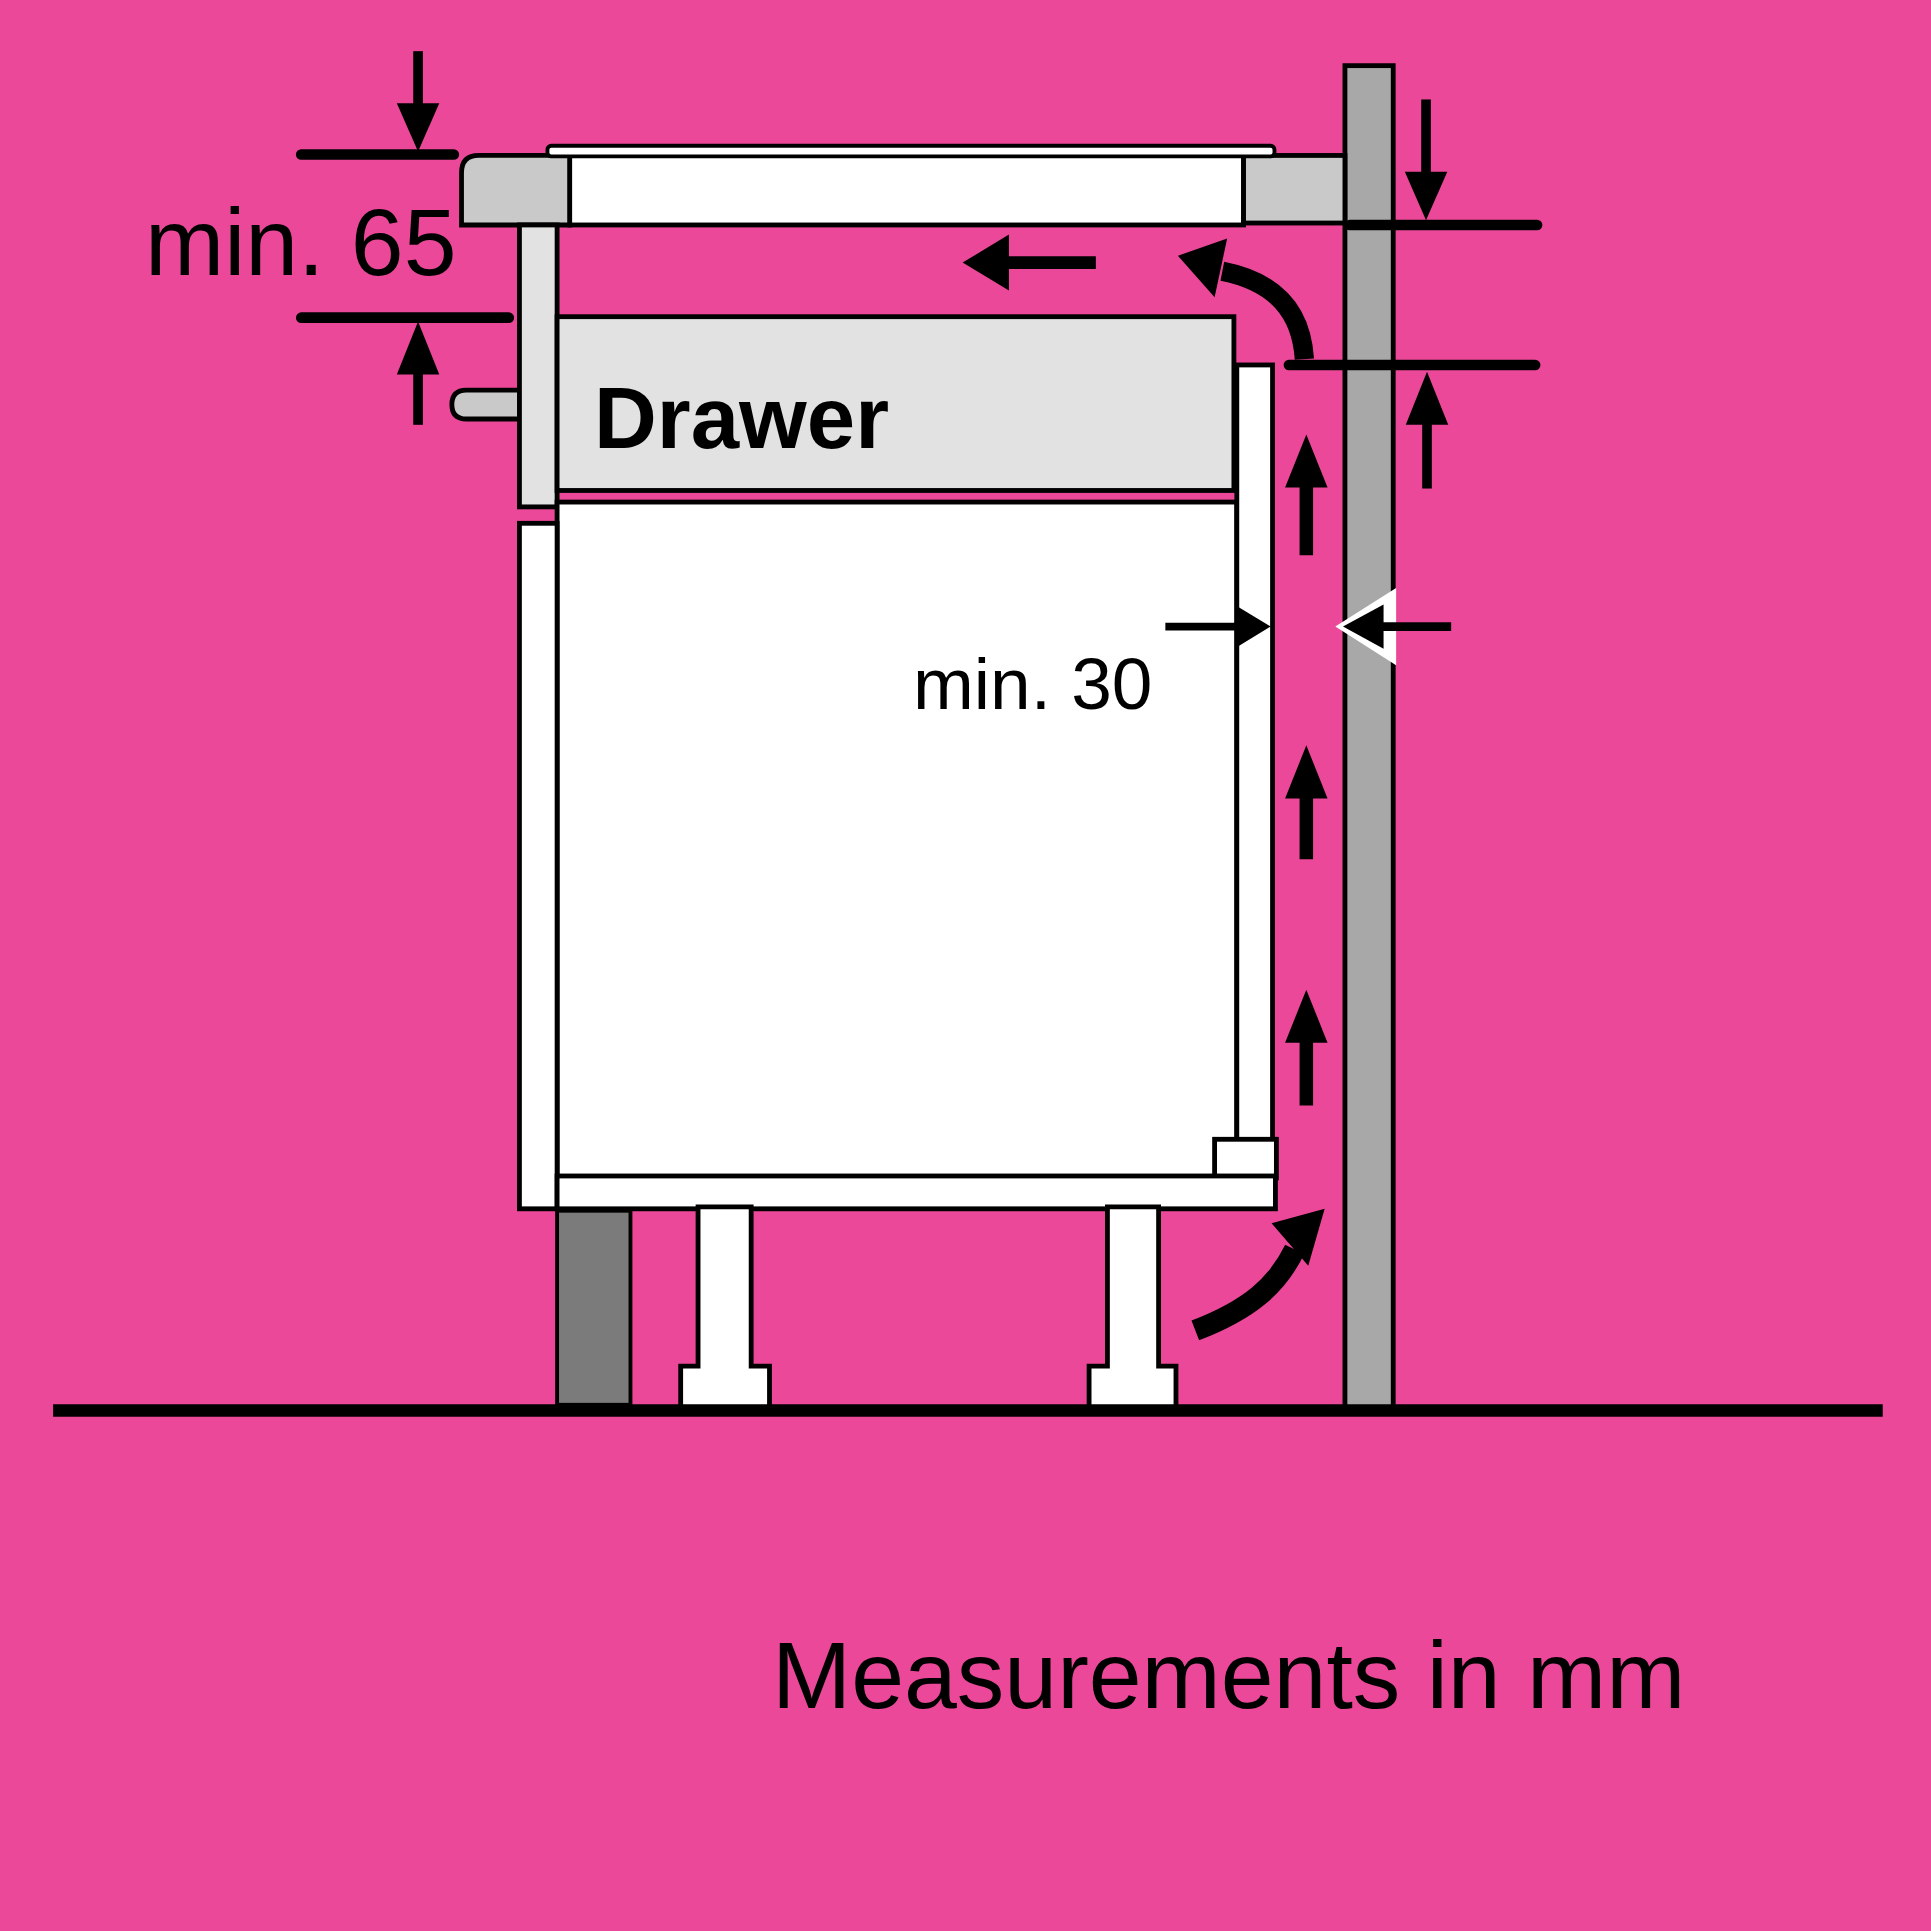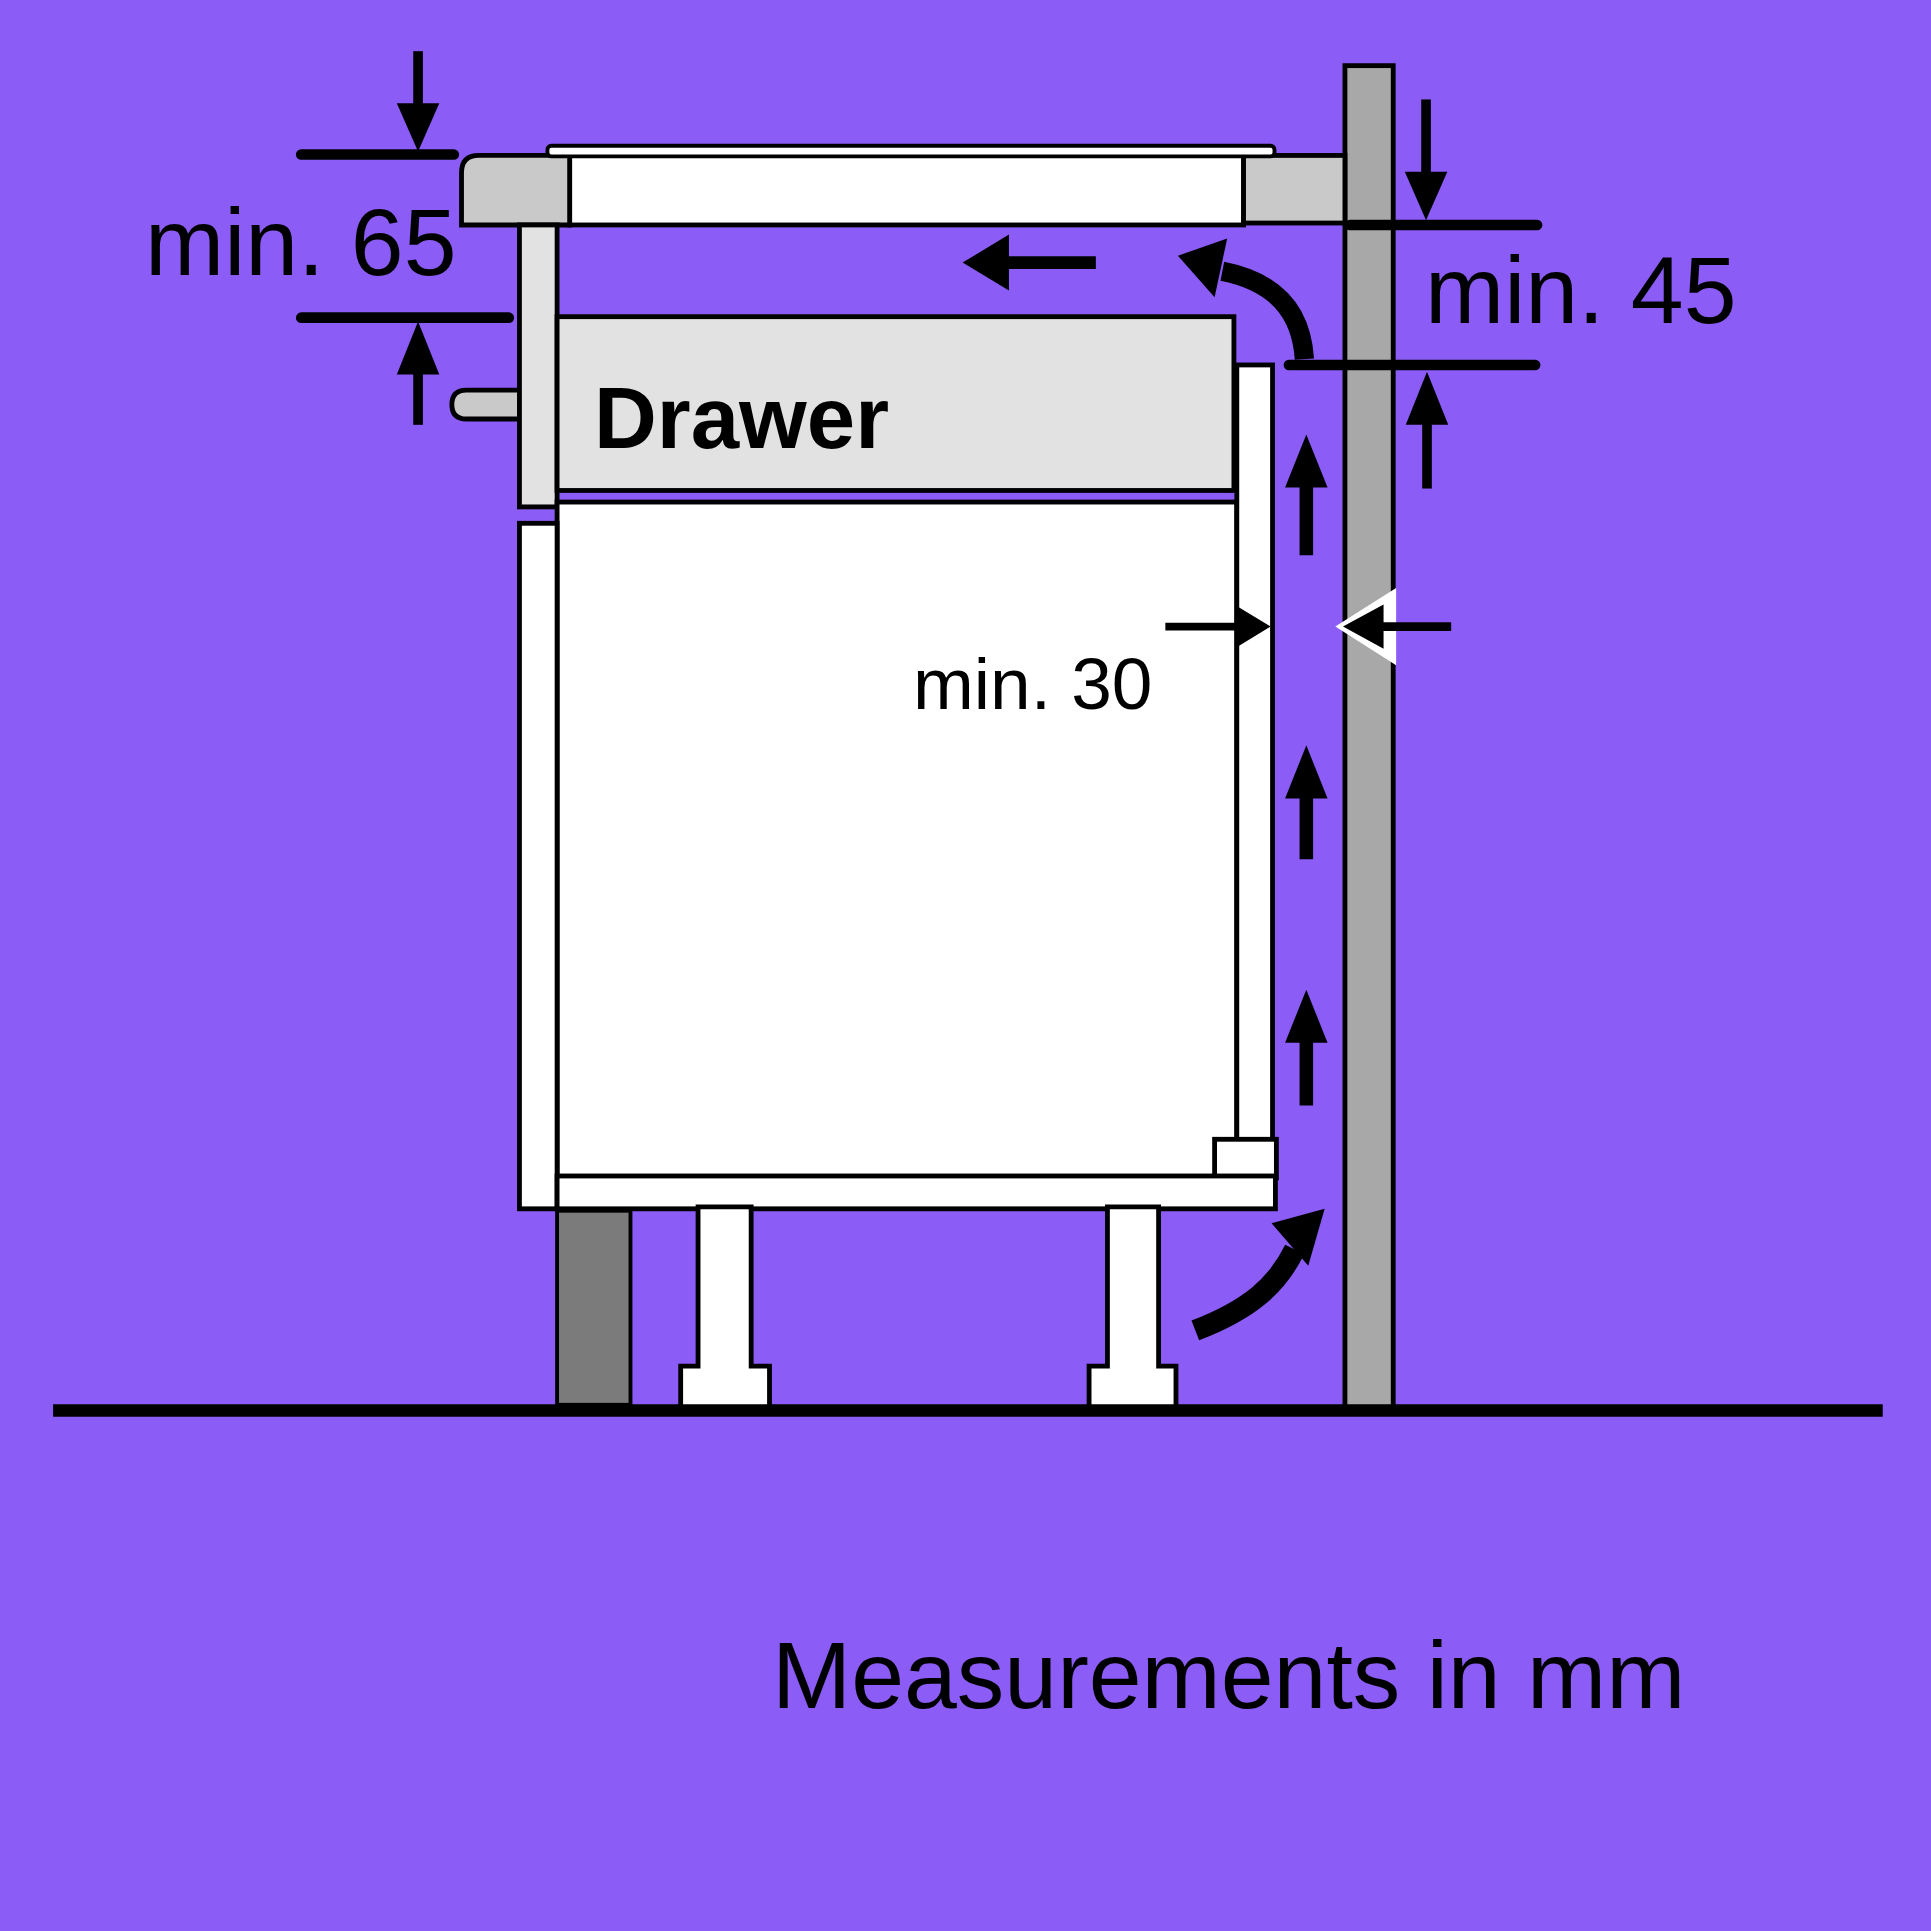--- a/index.html
+++ b/index.html
@@ -1,17 +1,17 @@
 <!DOCTYPE html>
 <html><head>
 <meta charset="utf-8">
 <style>
   html,body{margin:0;padding:0;background:#fff;}
   #stage{
-    position:relative;width:1931px;height:1931px;background:#8b5cf6;overflow:hidden;
+    position:relative;width:1931px;height:1931px;background:#ec4899;overflow:hidden;
     font-family:"Liberation Sans", sans-serif;color:#000;
   }
   #lineart{position:absolute;left:0;top:0;width:1931px;height:1931px;}
   .lbl{position:absolute;white-space:nowrap;color:#000;}
   .lbl-min65{left:145px;top:195px;font-size:95px;line-height:95px;}
   .lbl-min45{left:1425px;top:243px;font-size:95px;line-height:95px;}
   .lbl-min20{left:913px;top:647px;font-size:73px;line-height:73px;}
   .lbl-drawer{left:594px;top:374px;font-size:87px;line-height:87px;font-weight:bold;}
   .lbl-footer{left:772px;top:1628px;width:1112px;font-size:95px;line-height:95px;}
 </style>
@@ -84,19 +84,18 @@
     <polygon points="1353,772 1331,827 1375,827" fill="#000"></polygon>
     <line x1="1353" y1="822" x2="1353" y2="890" stroke="#000" stroke-width="14"></line>
     <polygon points="1353,1025 1331,1080 1375,1080" fill="#000"></polygon>
     <line x1="1353" y1="1075" x2="1353" y2="1145" stroke="#000" stroke-width="14"></line>
 
     <path d="M1238 1378 C1295 1356 1323 1331 1341 1294" fill="none" stroke="#000" stroke-width="22"></path>
     <polygon points="1372,1252 1317,1267 1355,1311" fill="#000"></polygon>
   </svg>
 
   <div class="lbl lbl-min65">min. 65</div>
-  <div class="lbl lbl-min45">min. 45</div>
   <div class="lbl lbl-min20">min. 30</div>
   <div class="lbl lbl-drawer">Drawer</div>
   <div class="lbl lbl-footer">Measurements in mm</div>
 
 </div>
 
 
 </body></html>

